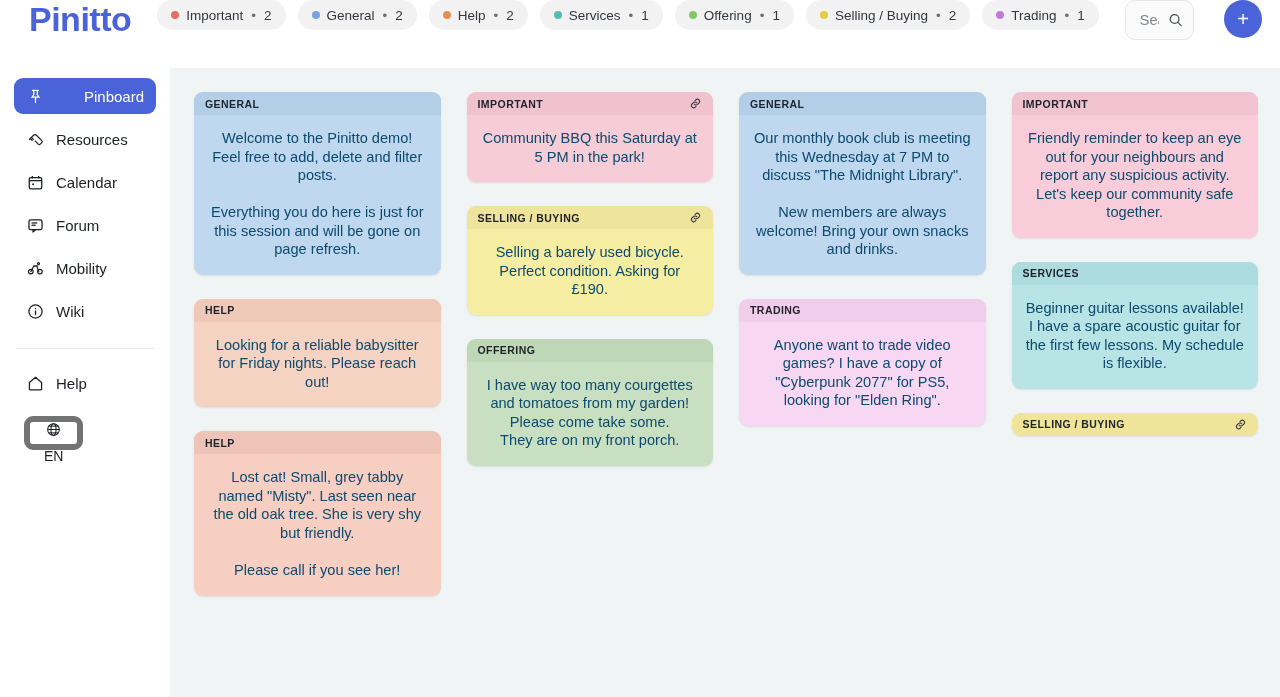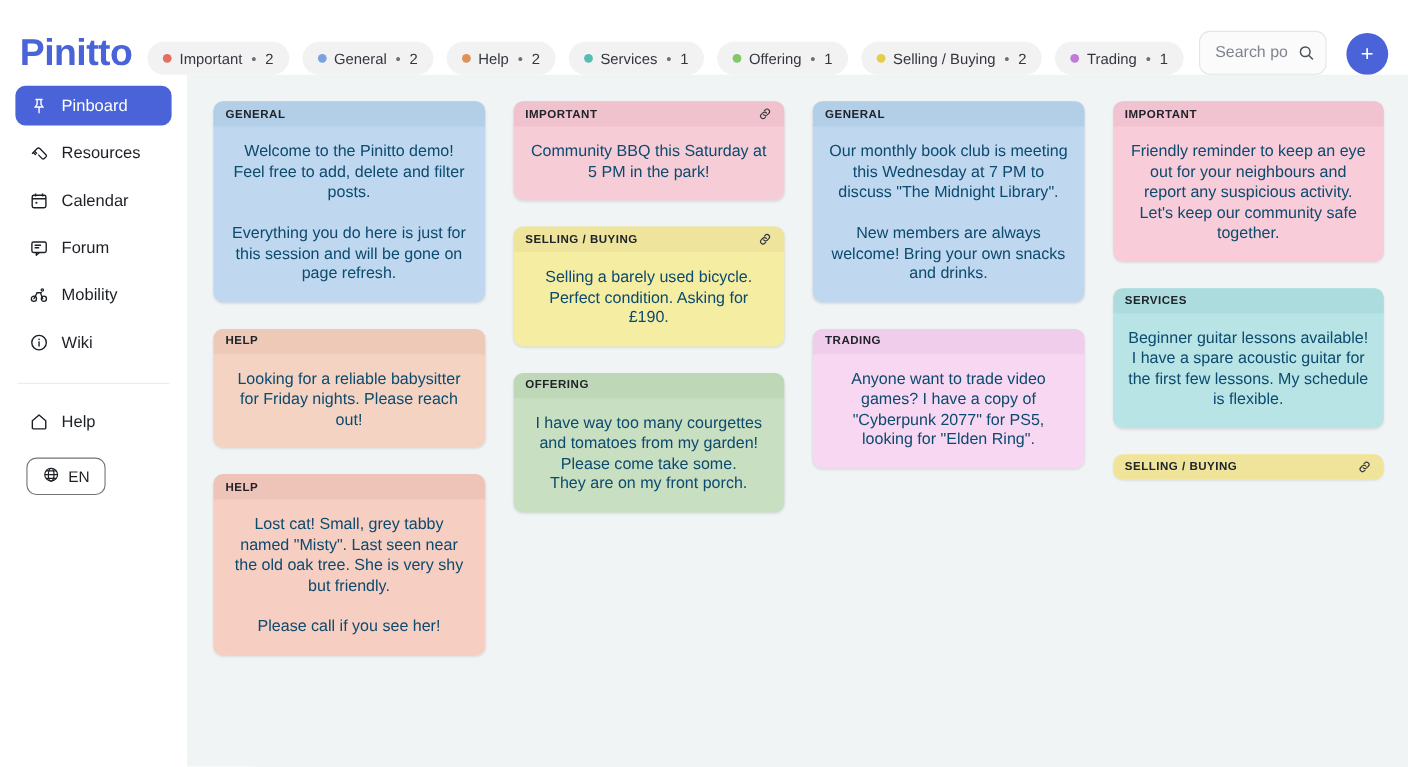--- a/index.html
+++ b/index.html
@@ -8,23 +8,23 @@
     font-family: "Liberation Sans", sans-serif;
     background: #ffffff;
     overflow: hidden;
   }
   body { display: flex; flex-direction: column; }
 
   
   .header {
     height: 68px; min-height: 68px;
     background: #ffffff;
-    display: flex; align-items: flex-end;
-    padding: 0 18px 0 4px;
-    gap: 14px;
+    display: flex; align-items: flex-start;
+    padding: 0 18px 0 15px;
+    gap: 26px;
   }
   .brand {
     font-size: 34px;
     font-weight: 700;
     color: #4a63d8;
     letter-spacing: -0.5px;
     width: 154px;
     padding-left: 14px;
   }
   .chips {
@@ -104,44 +104,45 @@
     display: flex; align-items: center; gap: 12px;
     height: 36px;
     border-radius: 9px;
     padding: 0 12px;
     font-size: 15px;
     color: #1c1f24;
     cursor: pointer;
     margin-bottom: 7px;
     text-decoration: none;
   }
-  .nav-item.active { background: #4a63d8; color: #ffffff; }
+  .nav-item.active { background: #4a63d8; color: #ffffff; justify-content: space-between; }
   .nav-item .ico {
     width: 18px; height: 18px;
     display: flex; align-items: center; justify-content: center;
     flex: 0 0 auto;
   }
   .nav-item .ico svg { width: 17px; height: 17px; display: block; }
   .divider {
     height: 1px; background: #e8eaec;
     margin: 12px 2px 16px 2px;
   }
   .lang-btn {
     display: inline-flex; align-items: center; gap: 8px;
     height: 34px;
-    border: 1px solid #737373;
+    border: 6px solid #737373;
     border-radius: 9px;
     background: #fff;
     padding: 0 14px;
     font-size: 14px;
     color: #1c1f24;
     cursor: pointer;
     width: max-content;
     margin: 8px 0 0 10px;
     font-family: "Liberation Sans", sans-serif;
+    flex-direction: column;
   }
   .lang-btn svg { width: 15px; height: 15px; }
 
   
   .board {
     flex: 1;
     background: #f1f4f5;
     padding: 24px 22px 20px 24px;
     display: flex;
     gap: 26px;

